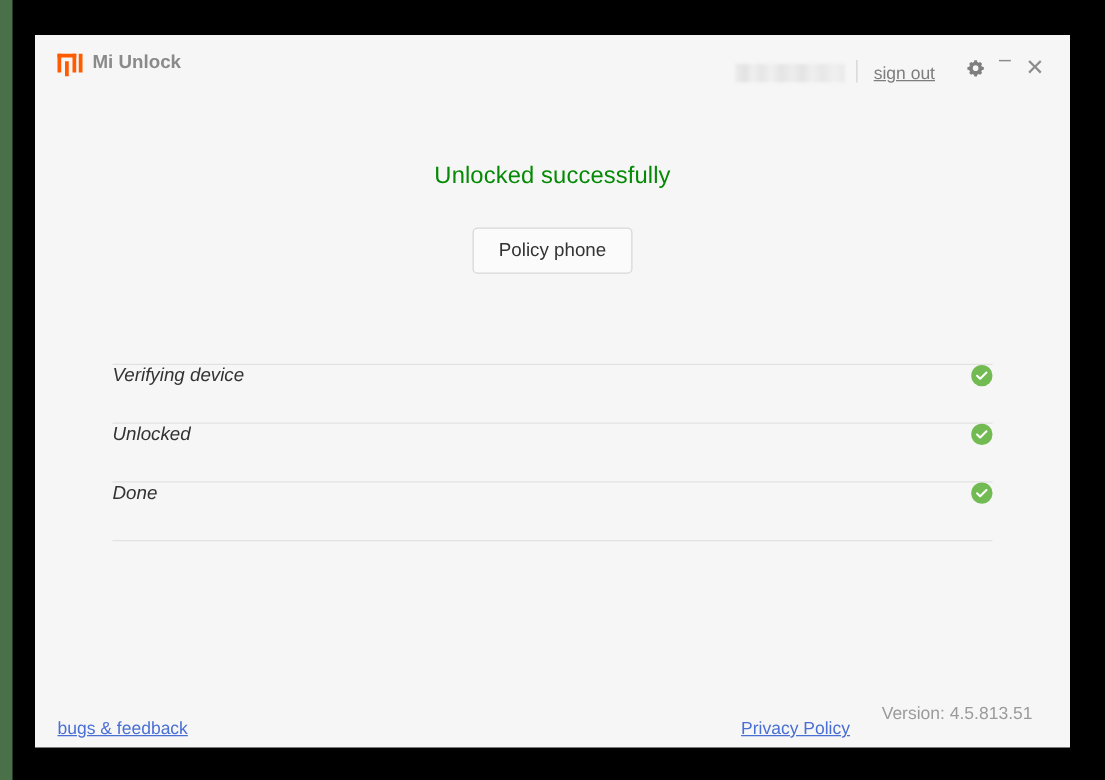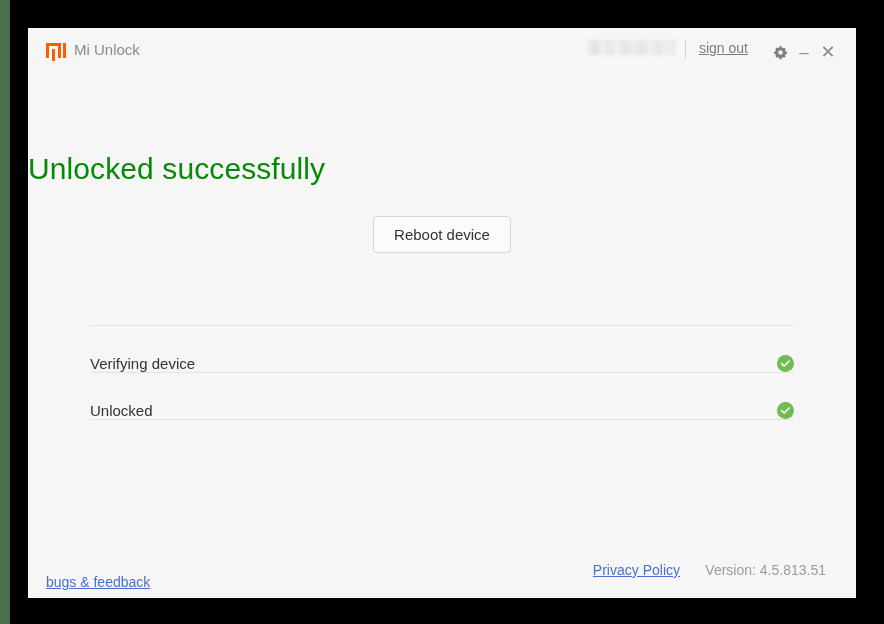--- a/index.html
+++ b/index.html
@@ -42,20 +42,21 @@
     height: 55px;
     width: 100%;
   }
   #brand {
     position: absolute;
     left: 18px;
     top: 14px;
     display: flex;
     align-items: center;
     gap: 8px;
+    font-weight: bold;
   }
   #mi-logo {
     display: flex;
     align-items: flex-end;
     gap: 2px;
     height: 16px;
   }
   #mi-logo .mi-m {
     width: 15px;
     height: 15px;
@@ -83,21 +84,21 @@
     font-size: 15px;
     color: #8a8a8a;
     line-height: 16px;
   }
 
   #titlebar-right {
     position: absolute;
     right: 16px;
     top: 12px;
     display: flex;
-    align-items: flex-start;
+    align-items: flex-end;
     gap: 0px;
     height: 26px;
   }
   #account-name-blurred {
     width: 88px;
     height: 15px;
     background:
       linear-gradient(90deg,
         #ececec 0%, #e2e2e2 9%, #efefef 16%, #e6e6e6 24%,
         #f0f0f0 33%, #e4e4e4 42%, #ededed 52%, #e3e3e3 61%,
@@ -138,24 +139,24 @@
     font-size: 18px;
     line-height: 1;
   }
 
   
   #main-content {
     position: relative;
     width: 100%;
   }
   #status-heading {
-    text-align: left;
-    font-size: 30px;
+    text-align: center;
+    font-size: 19px;
     color: #058a05;
-    margin-top: 69px;
+    margin-top: 47px;
     letter-spacing: 0.1px;
   }
   #reboot-row {
     display: flex;
     justify-content: center;
     margin-top: 30px;
   }
   #reboot-phone-button {
     font-family: "Liberation Sans", sans-serif;
     font-size: 15px;
@@ -170,23 +171,24 @@
   
   #step-list {
     margin: 0 62px 0 62px;
     margin-top: 72px;
     border-top: 1px solid #e2e2e2;
   }
   .step-row {
     position: relative;
     height: 46px;
     display: flex;
-    align-items: flex-end;
+    align-items: flex-start;
     justify-content: space-between;
     border-bottom: 1px solid #e2e2e2;
+    font-style: italic;
   }
   .step-label {
     font-size: 15px;
     color: #333333;
   }
   .step-check {
     width: 17px;
     height: 17px;
     border-radius: 50%;
     background: #72bb53;
@@ -211,21 +213,21 @@
     left: 18px;
     top: 12px;
     font-size: 14px;
     color: #4a6fd4;
     text-decoration: underline;
     cursor: pointer;
   }
   #privacy-policy-link {
     position: absolute;
     right: 176px;
-    top: 0;
+    top: 12px;
     font-size: 14px;
     color: #4a6fd4;
     text-decoration: underline;
     cursor: pointer;
   }
   #version-label {
     position: absolute;
     right: 30px;
     top: 0;
     font-size: 14px;
@@ -263,21 +265,21 @@
       <span class="win-btn" id="minimize-button">–</span>
       <span class="win-btn" id="close-button">✕</span>
     </div>
   </div>
 
   <div id="main-content">
 
     <div id="status-heading">Unlocked successfully</div>
 
     <div id="reboot-row">
-      <button id="reboot-phone-button">Reboot device</button>
+      <button id="reboot-phone-button">Policy phone</button>
     </div>
 
     <div id="step-list">
 
       <div class="step-row">
         <span class="step-label">Verifying device</span>
         <span class="step-check">
           <svg width="11" height="11" viewBox="0 0 12 12" aria-hidden="true">
             <path d="M1.8 6.1L4.5 8.7 10 3.3" stroke="#ffffff" stroke-width="1.8" fill="none" stroke-linecap="round" stroke-linejoin="round"></path>
           </svg>
@@ -286,20 +288,28 @@
 
       <div class="step-row">
         <span class="step-label">Unlocked</span>
         <span class="step-check">
           <svg width="11" height="11" viewBox="0 0 12 12" aria-hidden="true">
             <path d="M1.8 6.1L4.5 8.7 10 3.3" stroke="#ffffff" stroke-width="1.8" fill="none" stroke-linecap="round" stroke-linejoin="round"></path>
           </svg>
         </span>
       </div>
 
+      <div class="step-row">
+        <span class="step-label">Done</span>
+        <span class="step-check">
+          <svg width="11" height="11" viewBox="0 0 12 12" aria-hidden="true">
+            <path d="M1.8 6.1L4.5 8.7 10 3.3" stroke="#ffffff" stroke-width="1.8" fill="none" stroke-linecap="round" stroke-linejoin="round"></path>
+          </svg>
+        </span>
+      </div>
 
     </div>
   </div>
 
   <div id="footer">
     <span id="bugs-feedback-link">bugs &amp; feedback</span>
     <span id="privacy-policy-link">Privacy Policy</span>
     <span id="version-label">Version: 4.5.813.51</span>
   </div>
 

